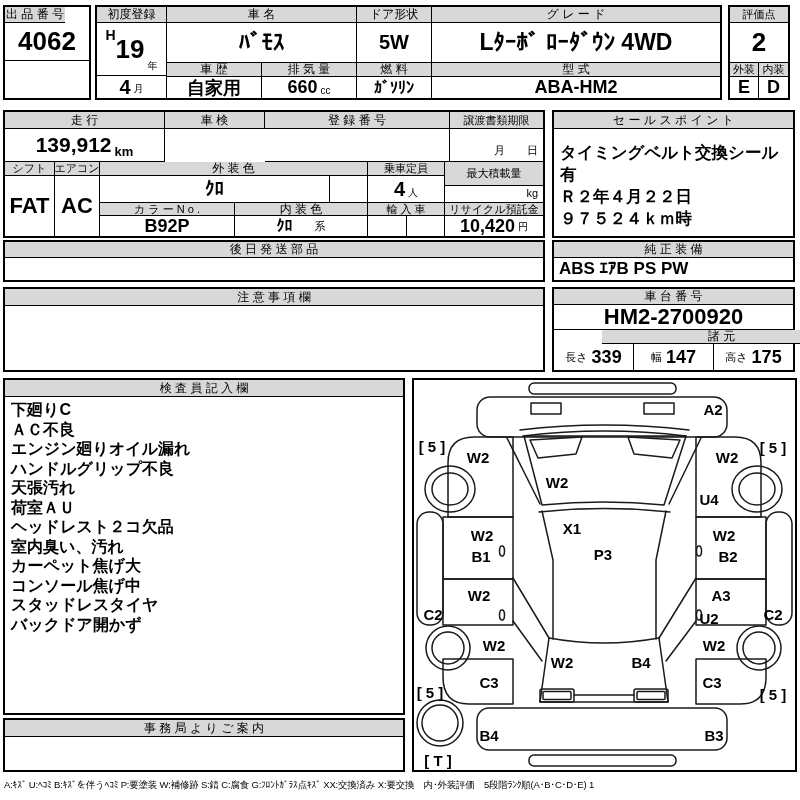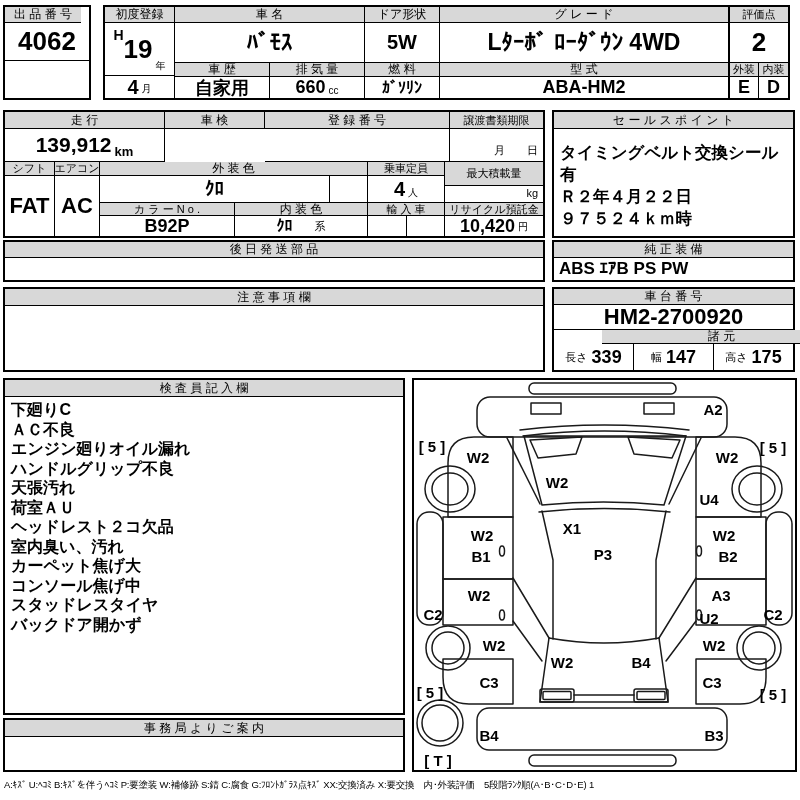--- a/index.html
+++ b/index.html
@@ -24,26 +24,26 @@
   .dlabel{position:absolute;transform:translate(-50%,-50%);font-weight:bold;font-size:15px;white-space:nowrap;}
   svg{position:absolute;left:0;top:0;}
   .legend{position:absolute;left:4px;top:779px;width:794px;font-size:9.5px;letter-spacing:-0.2px;white-space:nowrap;}
 </style>
 </head>
 <body>
 
 <div id="sheet">
 
   <div class="box" style="left:3px;top:5px;width:88px;height:95px;">
-    <div class="cell hdr bb" style="left:0;top:0;width:76px;height:16px;">出 品 番 号</div>
+    <div class="cell hdr bb" style="left:0;top:0;width:60px;height:16px;">出 品 番 号</div>
     <div class="cell val big bb" style="left:0;top:16px;width:84px;height:38px;">4062</div>
     <div class="cell" style="left:0;top:54px;width:84px;height:37px;"></div>
   </div>
 
-  <div class="box" style="left:95px;top:5px;width:627px;height:95px;margin-left:8px;">
+  <div class="box" style="left:95px;top:5px;width:627px;height:95px;">
 
     <div class="cell hdr bb br" style="left:0;top:0;width:70px;height:16px;">初度登録</div>
     <div class="cell bb br" style="left:0;top:16px;width:70px;height:53px;">
       <span class="val" style="font-size:14px;align-self:flex-start;padding-top:4px;">H</span>
       <span class="val big">19</span>
       <span class="unit" style="font-weight:normal;align-self:flex-end;">年</span>
     </div>
     <div class="cell br" style="left:0;top:69px;width:70px;height:22px;">
       <span class="val med">4</span>
       <span class="unit" style="font-weight:normal;">月</span>

